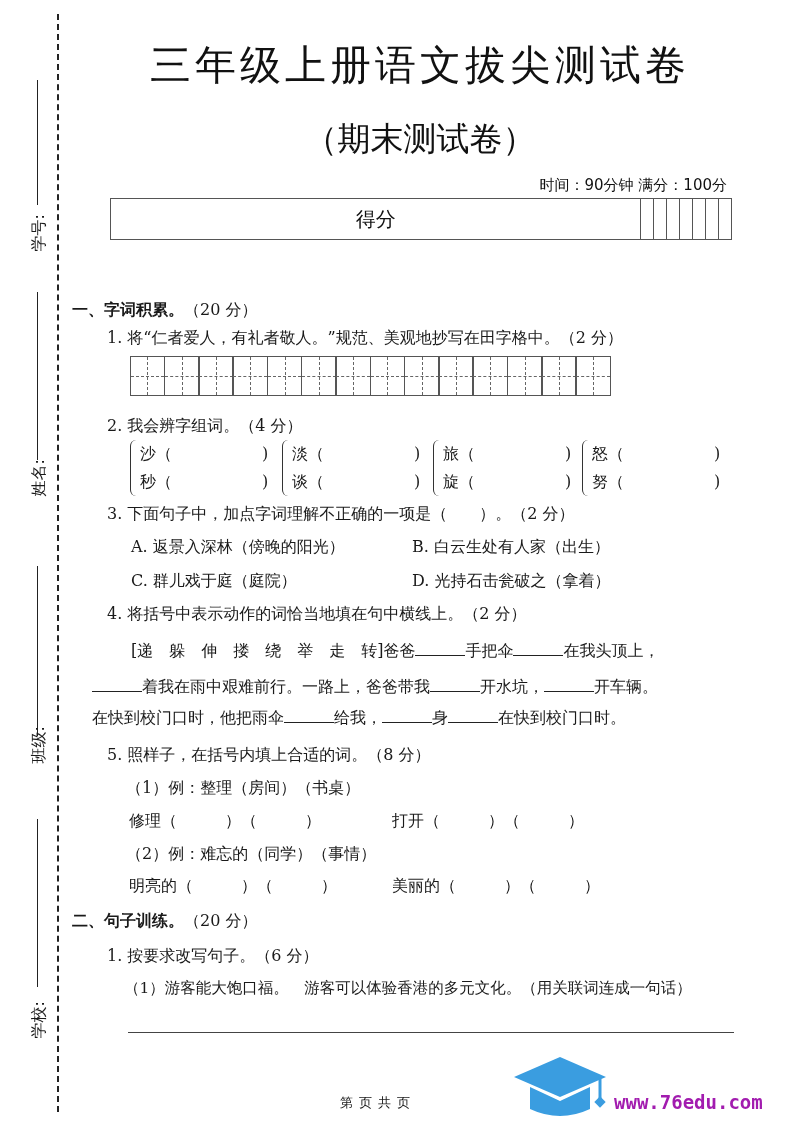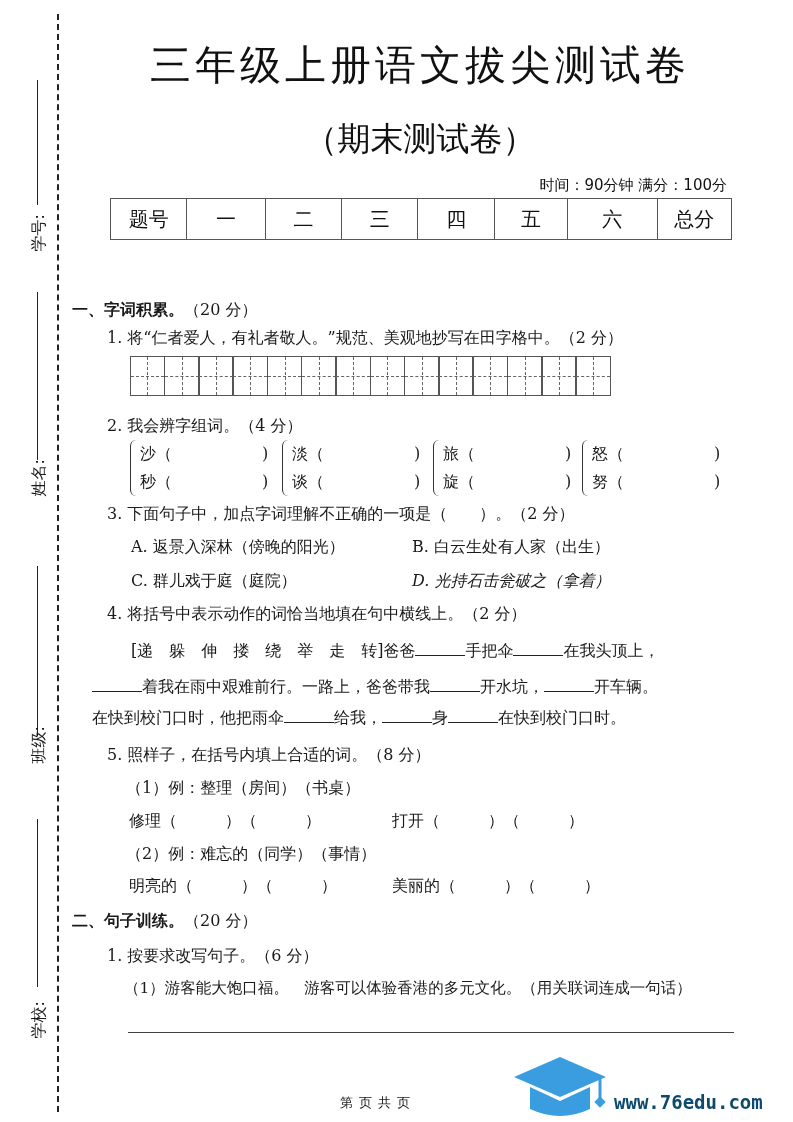--- a/index.html
+++ b/index.html
@@ -33,21 +33,21 @@
   .pair-lines div { height: 28px; line-height: 28px; white-space: nowrap; }
   .pair-lines .paren { display: inline-block; width: 90px; }
 
   .blank { display: inline-block; width: 50px; border-bottom: 1px solid #222; height: 16px; vertical-align: baseline; }
 
   .answer-line { position: absolute; left: 128px; top: 1032px; width: 606px; height: 0; border-top: 1px solid #444; }
   .footer { position: absolute; left: 340px; top: 1094px; font-family: "DejaVu Sans", sans-serif; font-size: 13px; letter-spacing: 6px; }
 
   .logo { position: absolute; left: 510px; top: 1047px; width: 283px; height: 75px; }
   .logo .brand { position: absolute; left: 104px; top: 0; font-family: "DejaVu Sans", sans-serif; font-weight: bold; font-size: 38px; color: #ee4a85; letter-spacing: 2px; }
-  .logo .url { position: absolute; left: 104px; top: 44px; font-family: "DejaVu Sans Mono", monospace; font-weight: bold; font-size: 19px; color: #0c4a6e; }
+  .logo .url { position: absolute; left: 104px; top: 44px; font-family: "DejaVu Sans Mono", monospace; font-weight: bold; font-size: 19px; color: #a21caf; }
 </style>
 </head>
 <body>
 
 <div class="binding">
   <div class="dash-line"></div>
 
   <div class="field" style="top:0;height:260px;">
     <div class="line" style="top:80px;height:125px;"></div>
     <div class="label" style="top:228px;">学号:</div>
@@ -65,29 +65,29 @@
     <div class="label" style="top:200px;">学校:</div>
   </div>
 </div>
 
 <div class="title">三年级上册语文拔尖测试卷</div>
 <div class="subtitle">（期末测试卷）</div>
 <div class="time-info">时间：90分钟  满分：100分</div>
 
 <table class="score">
   <tbody>
-      <tr>
-    <td style="width:76px">题号</td>
-    <td style="width:78px">一</td>
-    <td style="width:76px">二</td>
-    <td style="width:76px">三</td>
-    <td style="width:76px">四</td>
-    <td style="width:73px">五</td>
-    <td style="width:89px">六</td>
-    <td style="width:74px">总分</td>
+  <tr>
+    <td>得分</td>
+    <td></td>
+    <td></td>
+    <td></td>
+    <td></td>
+    <td></td>
+    <td></td>
+    <td></td>
   </tr>
 </tbody>
   </table>
 
 <div class="sec" style="top:300px;">
   <span>一、字词积累。</span><span class="pts">（20 分）</span>
 </div>
 
 <div class="q" style="left:107px;top:328px;">1. 将“仁者爱人，有礼者敬人。”规范、美观地抄写在田字格中。（2 分）</div>
 
@@ -184,21 +184,21 @@
 <div class="q" style="left:107px;top:504px;">3. 下面句子中，加点字词理解不正确的一项是（　　）。（2 分）</div>
 <div class="q" style="left:131px;top:537px;">
   <span>A.</span> <span>返景入深林（傍晚的阳光）</span>
 </div>
 <div class="q" style="left:412px;top:537px;">
   <span>B.</span> <span>白云生处有人家（出生）</span>
 </div>
 <div class="q" style="left:131px;top:571px;">
   <span>C.</span> <span>群儿戏于庭（庭院）</span>
 </div>
-<div class="q" style="left:412px;top:571px;font-style:italic;">
+<div class="q" style="left:412px;top:571px;">
   <span>D.</span> <span>光持石击瓮破之（拿着）</span>
 </div>
 
 <div class="q" style="left:107px;top:604px;">4. 将括号中表示动作的词恰当地填在句中横线上。（2 分）</div>
 <div class="q" style="left:131px;top:640px;">
   <span>[递　躲　伸　搂　绕　举　走　转]</span><span>爸爸</span><span class="blank"></span><span>手把伞</span><span class="blank"></span><span>在我头顶上，</span>
 </div>
 <div class="q" style="left:92px;top:676px;">
   <span class="blank"></span><span>着我在雨中艰难前行。一路上，爸爸带我</span><span class="blank"></span><span>开水坑，</span><span class="blank"></span><span>开车辆。</span>
 </div>

